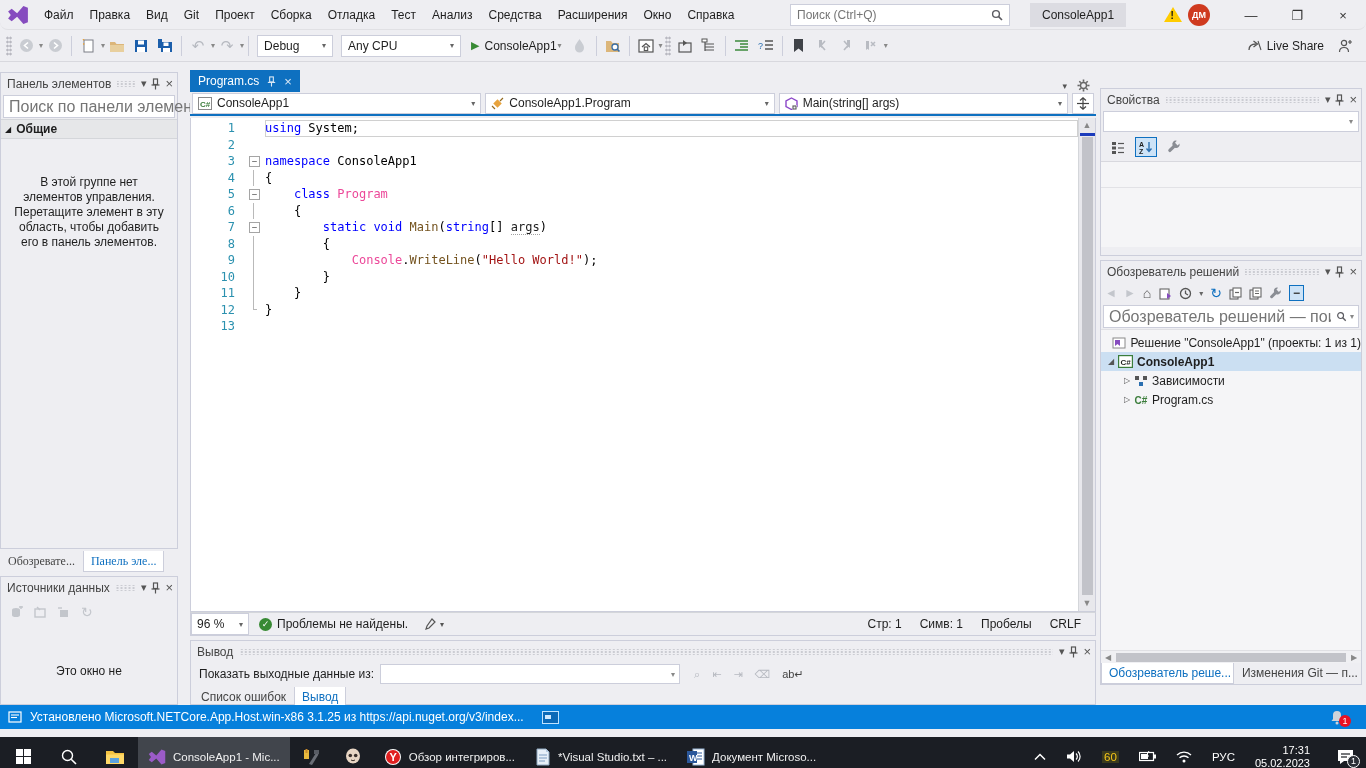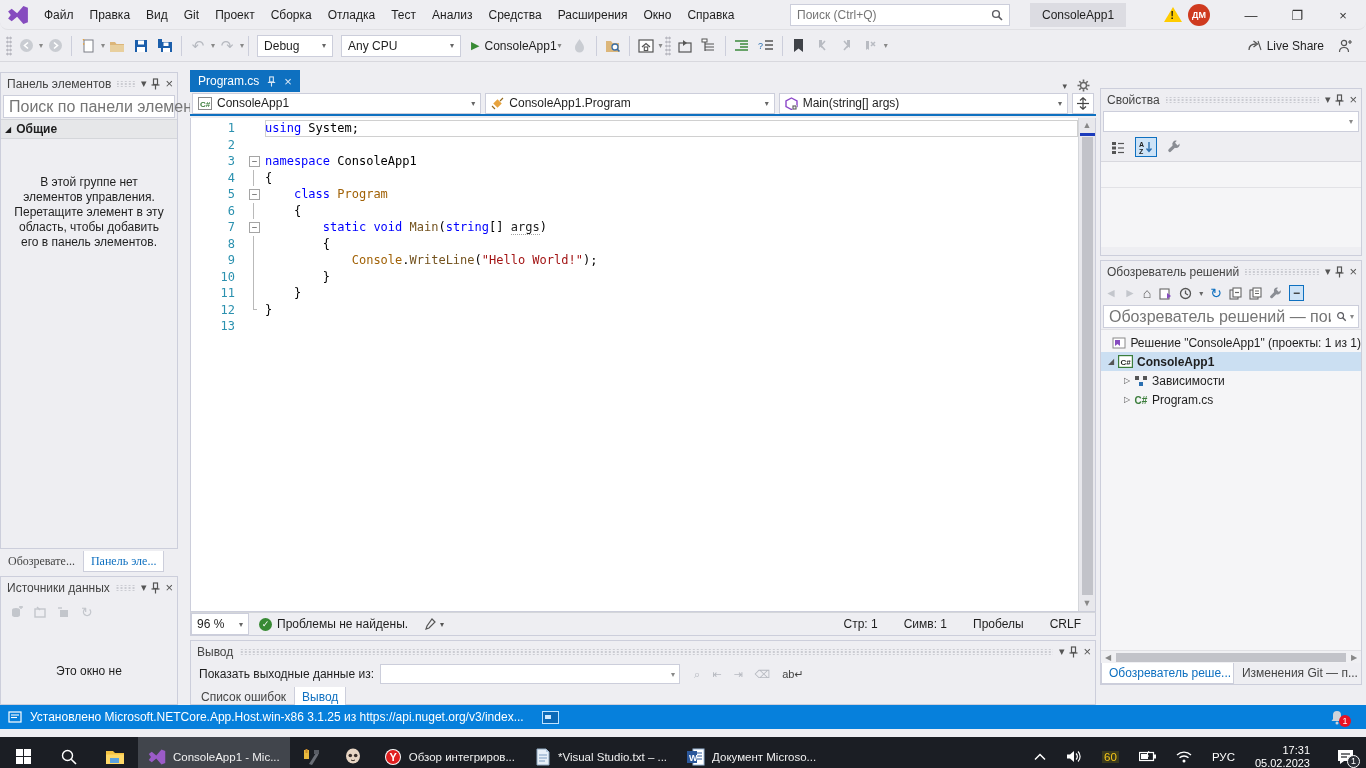--- a/index.html
+++ b/index.html
@@ -73,34 +73,34 @@
   .code-line { display:flex; height:16.5px; line-height:16.5px; white-space:pre; }
   .ln { width:56px; text-align:right; color:#2b91af; padding-right:12px; font-size:12px; }
   .ol { width:18px; position:relative; }
   .ol-box::before { content:"−"; position:absolute; left:2px; top:3px; width:9px; height:9px; border:1px solid #a5a5a5; background:#fff; color:#555; font-size:9px; line-height:8px; text-align:center; z-index:2; }
   .ol-line::before, .ol-end::before { content:""; position:absolute; left:6px; top:0; bottom:0; border-left:1px solid #b9b9b9; }
   .ol-end::before { bottom:8px; }
   .ol-end::after { content:""; position:absolute; left:6px; bottom:8px; width:4px; border-bottom:1px solid #b9b9b9; }
   .ct { flex:1; color:#000; }
   .code-line.current .ct { outline:1px solid #d0d0d0; outline-offset:-1px; }
   .tok-kw { color:#0000ff; }
-  .tok-type { color:#a16207; }
+  .tok-type { color:#ec4899; }
   .tok-str { color:#a31515; }
   .tok-method { color:#74531f; }
   .tok-pl { color:#000; }
   .tok-param { color:#1e1e1e; border-bottom:1px dotted #a0a0a0; }
   .vscroll { width:17px; background:#e8e8ec; border-left:1px solid #d4d6da; display:flex; flex-direction:column; align-items:center; }
   .vscroll .arr { height:15px; color:#888; font-size:9px; line-height:15px; }
   .vscroll .caretmark { width:15px; height:3px; background:#1b3bbb; }
   .vscroll .thumb { flex:1; width:11px; background:#c2c3c9; margin:1px 0; }
   .edstatus { position:absolute; left:0; top:550px; width:906px; height:24px; background:#eeeef2; border:1px solid #cccedb; border-top:1px solid #d4d6da; display:flex; align-items:center; }
   .zoombox { width:58px; height:22px; background:#fff; border:1px solid #cccedb; display:flex; align-items:center; padding:0 5px; margin-right:10px; }
   .zoombox .arrow { margin-left:auto; font-size:8px; color:#666; }
   .okdot { width:13px; height:13px; border-radius:50%; background:#388a34; color:#fff; font-size:9px; display:flex; align-items:center; justify-content:center; margin-right:5px; }
-  .edstatus .right { margin-left:auto; display:flex; gap:26px; margin-right:14px; color:#1e1e1e; }
+  .edstatus .right { margin-left:auto; display:flex; gap:18px; margin-right:14px; color:#1e1e1e; }
   .penicon { margin-left:16px; display:flex; align-items:center; gap:4px; color:#555; }
 
   
   .output { position:absolute; left:0; top:578px; width:906px; height:65px; background:#eeeef2; border:1px solid #cccedb; }
   .outrow { display:flex; align-items:center; height:24px; padding-left:8px; }
   .outcombo { width:300px; height:20px; background:#fff; border:1px solid #cccedb; margin-left:6px; display:flex; align-items:center; }
   .outcombo .arrow { margin-left:auto; font-size:8px; color:#888; padding-right:4px; }
   .outicons { display:flex; gap:12px; margin-left:14px; color:#b6b9c0; font-size:11px; align-items:center; }
   .outtabs { display:flex; padding-left:2px; margin-top:1px; }
 

